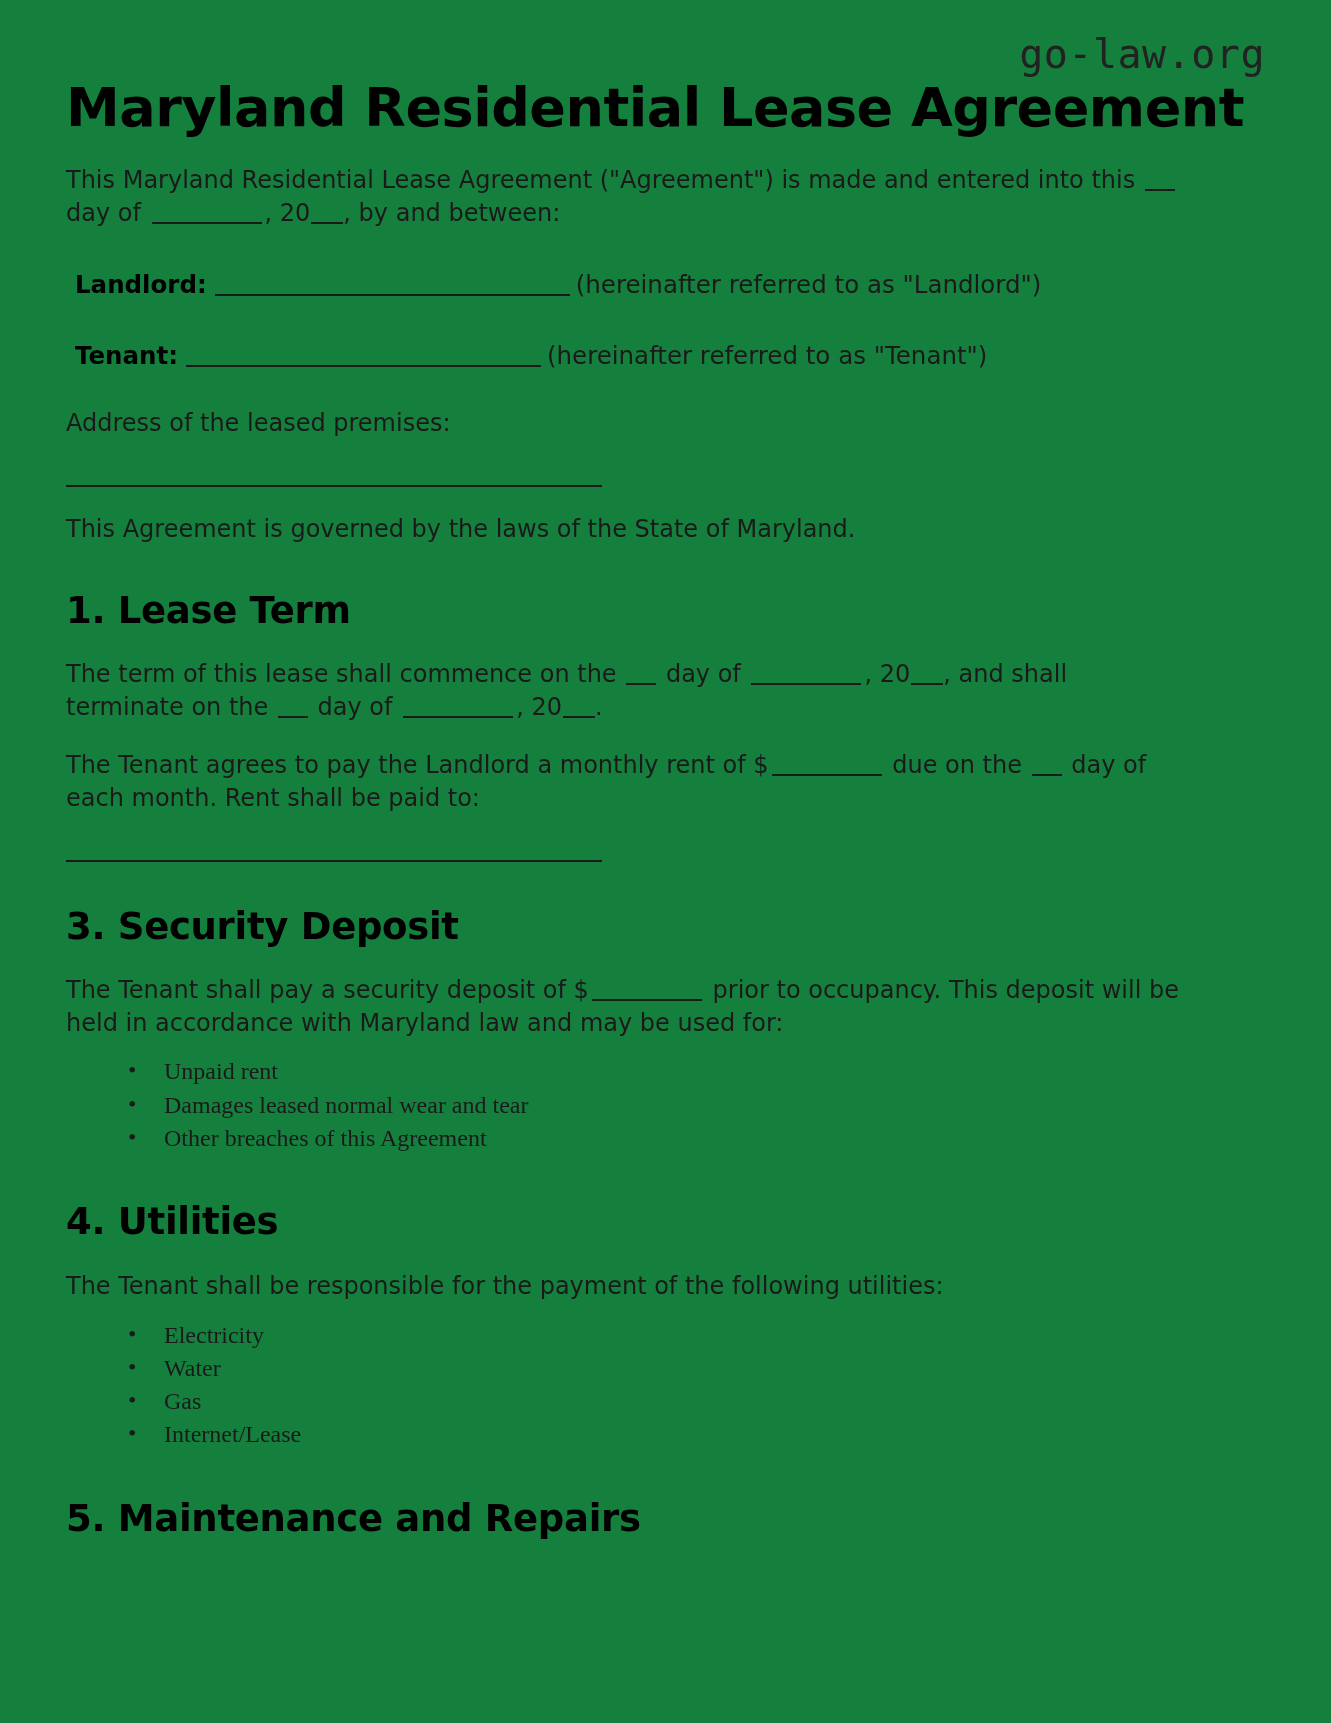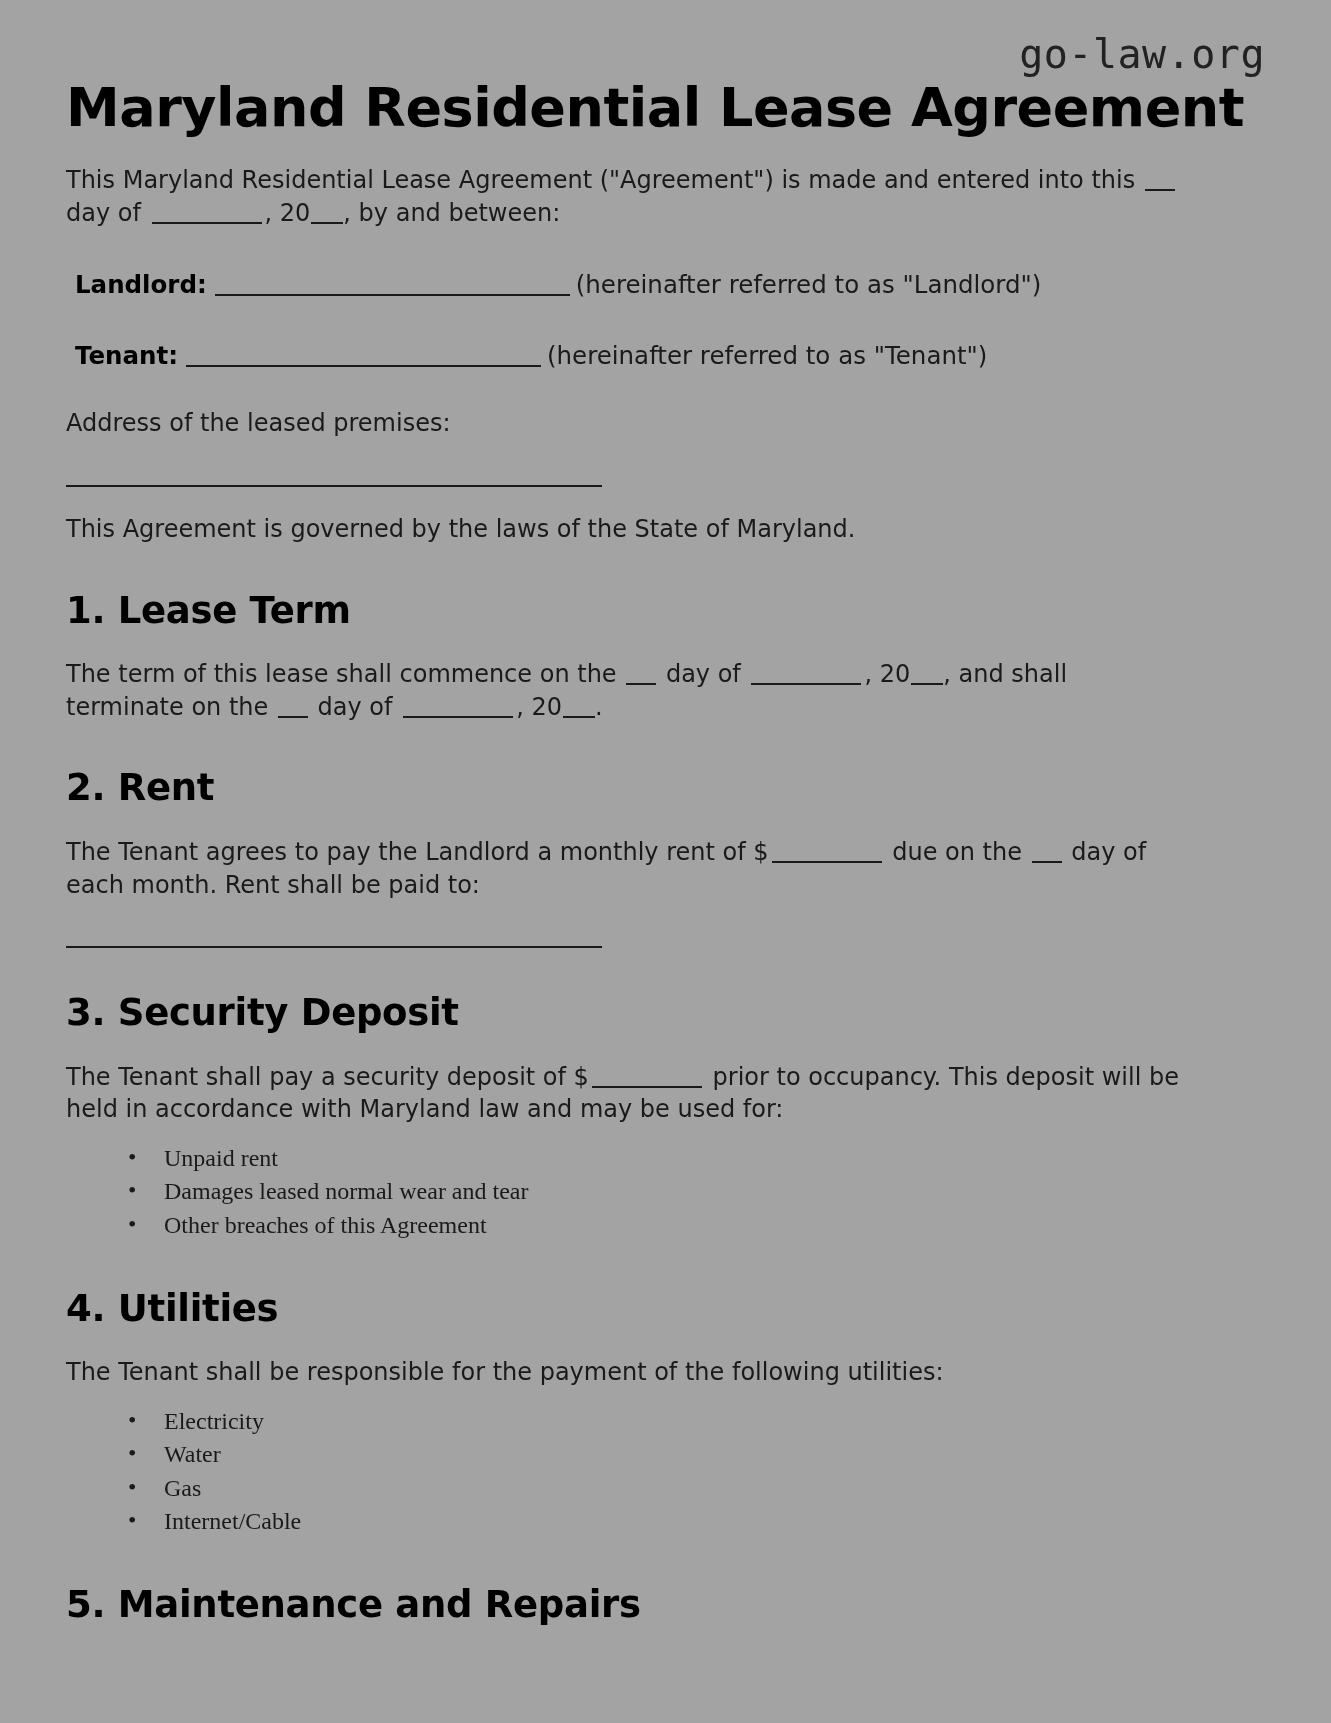--- a/index.html
+++ b/index.html
@@ -14,21 +14,21 @@
     color: #111111;
     overflow: hidden;
     position: relative;
   }
   .page {
     position: relative;
     width: 1331px;
     height: 1723px;
     box-sizing: border-box;
     padding: 0 66px;
-    background: #a3a3a3;
+    background: #15803d;
   }
   .watermark {
     position: absolute;
     top: 34px;
     right: 66px;
     font-family: "DejaVu Sans Mono", "Liberation Mono", monospace;
     font-size: 40px;
     letter-spacing: 0.5px;
     color: #222222;
     line-height: 1;
@@ -170,21 +170,20 @@
   <p class="body-text">
     <span>The term of this lease shall commence on the</span>
     <span class="blank-short"></span>
     <span>day of</span>
     <span class="blank-med"></span><span>, 20</span><span class="blank-tiny"></span><span>, and shall terminate on the</span>
     <span class="blank-short"></span>
     <span>day of</span>
     <span class="blank-med"></span><span>, 20</span><span class="blank-tiny"></span><span>.</span>
   </p>
 
-  <h2 class="section-heading">2. Rent</h2>
   <p class="body-text">
     <span>The Tenant agrees to pay the Landlord a monthly rent of $</span><span class="blank-med"></span>
     <span>due on the</span>
     <span class="blank-short"></span>
     <span>day of each month. Rent shall be paid to:</span>
   </p>
 
   <div class="rule-long">
     <span class="line"></span>
   </div>
@@ -199,18 +198,18 @@
     <li>Damages leased normal wear and tear</li>
     <li>Other breaches of this Agreement</li>
   </ul>
 
   <h2 class="section-heading">4. Utilities</h2>
   <p class="body-text">The Tenant shall be responsible for the payment of the following utilities:</p>
   <ul class="bullets">
     <li>Electricity</li>
     <li>Water</li>
     <li>Gas</li>
-    <li>Internet/Cable</li>
+    <li>Internet/Lease</li>
   </ul>
 
   <h2 class="section-heading">5. Maintenance and Repairs</h2>
 
 </div>
 
 </body></html>

